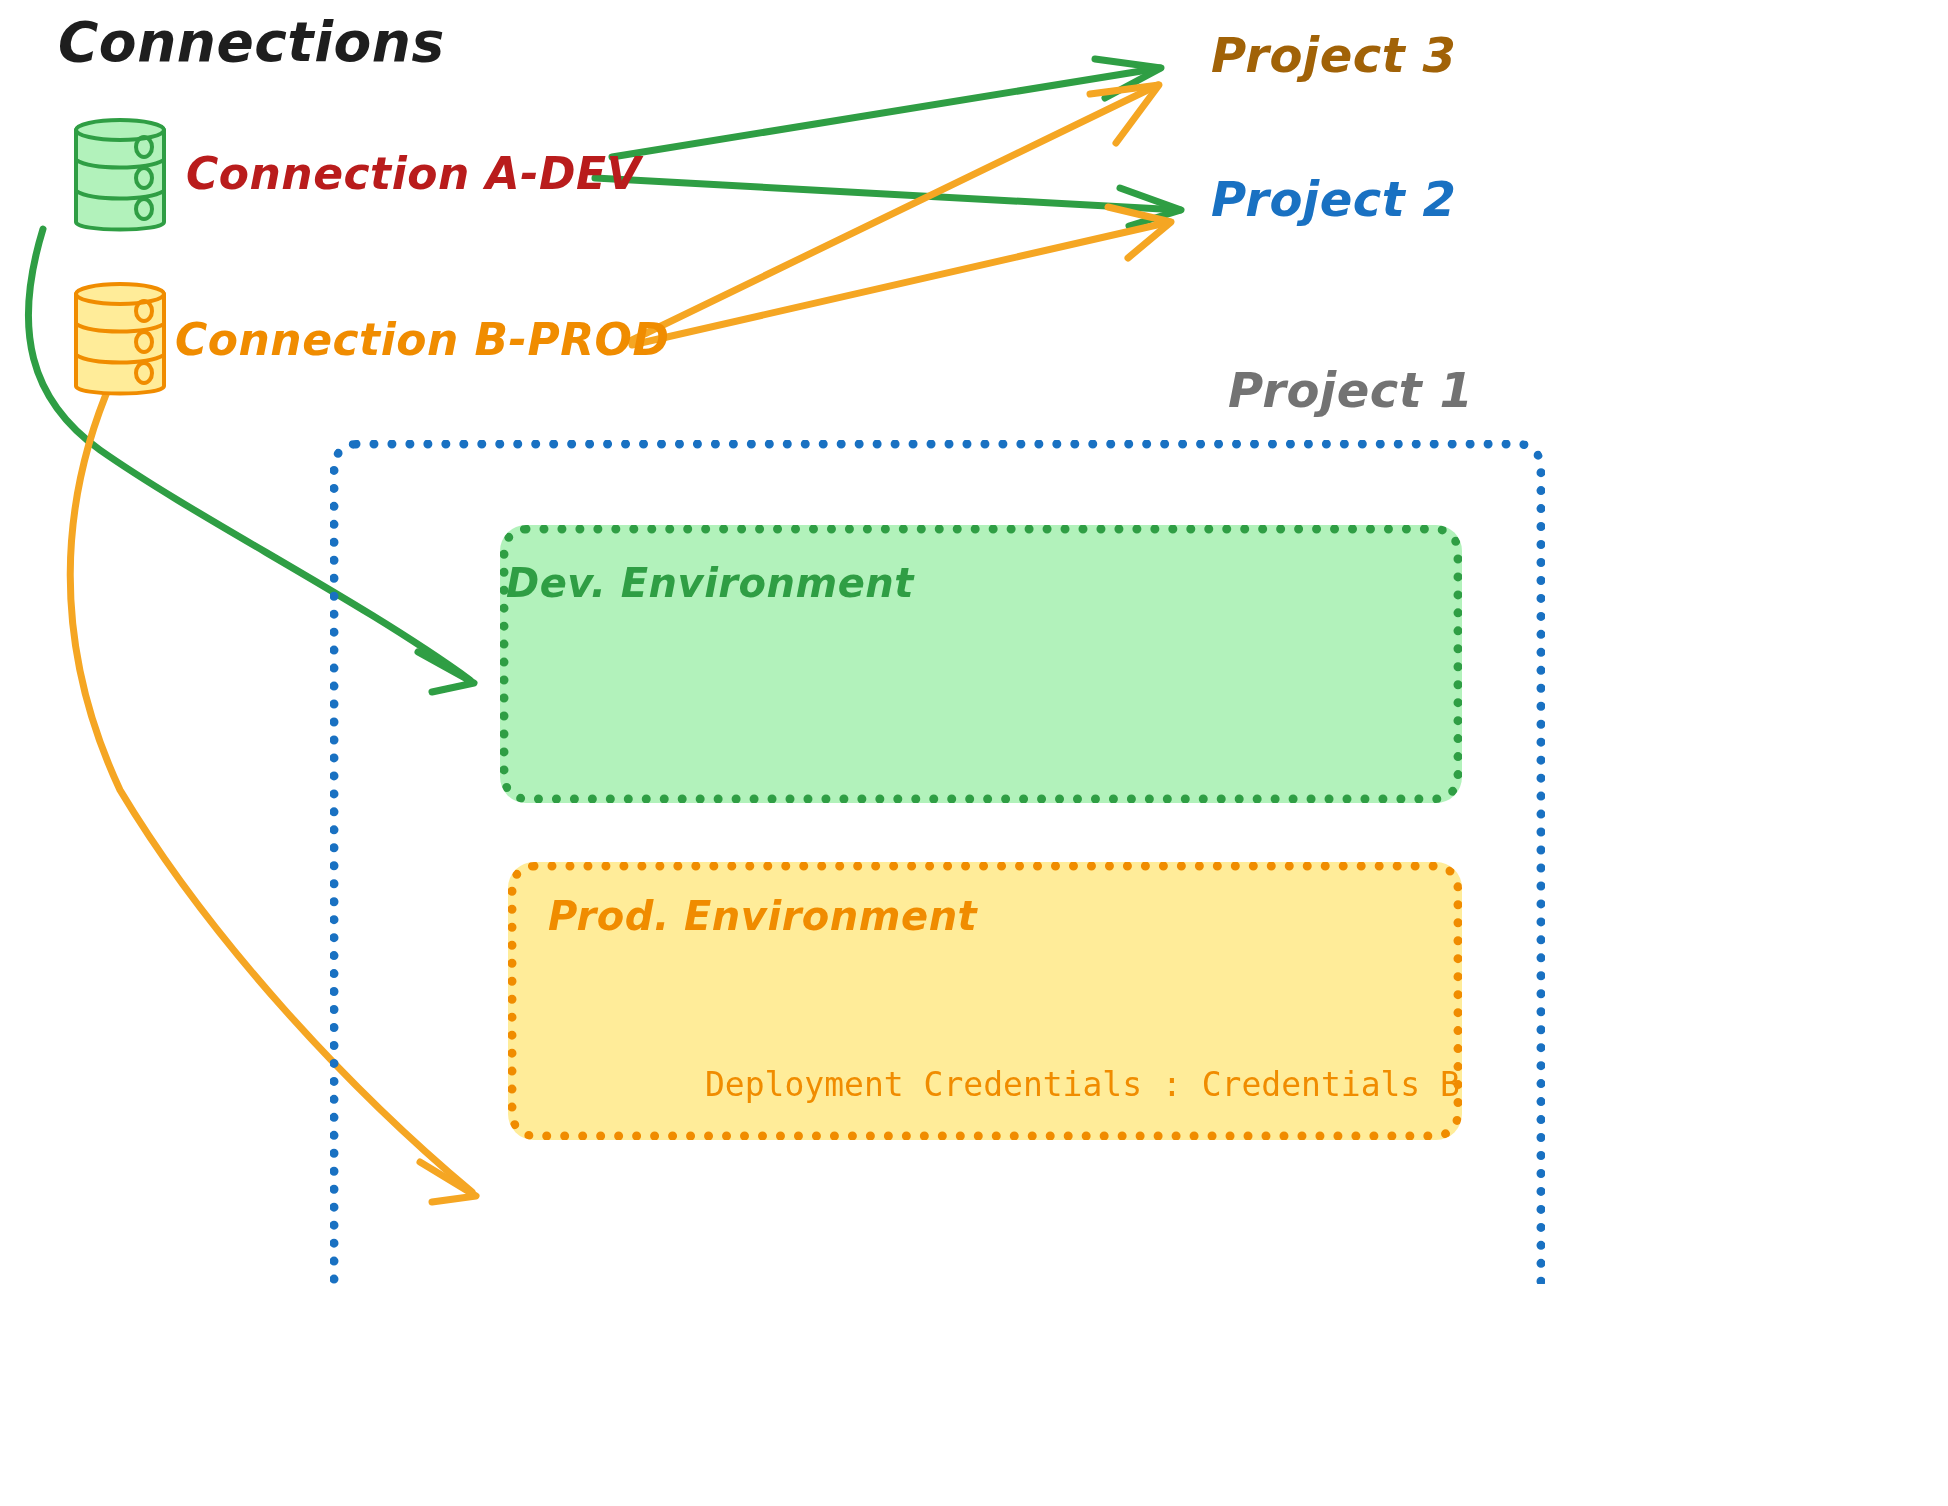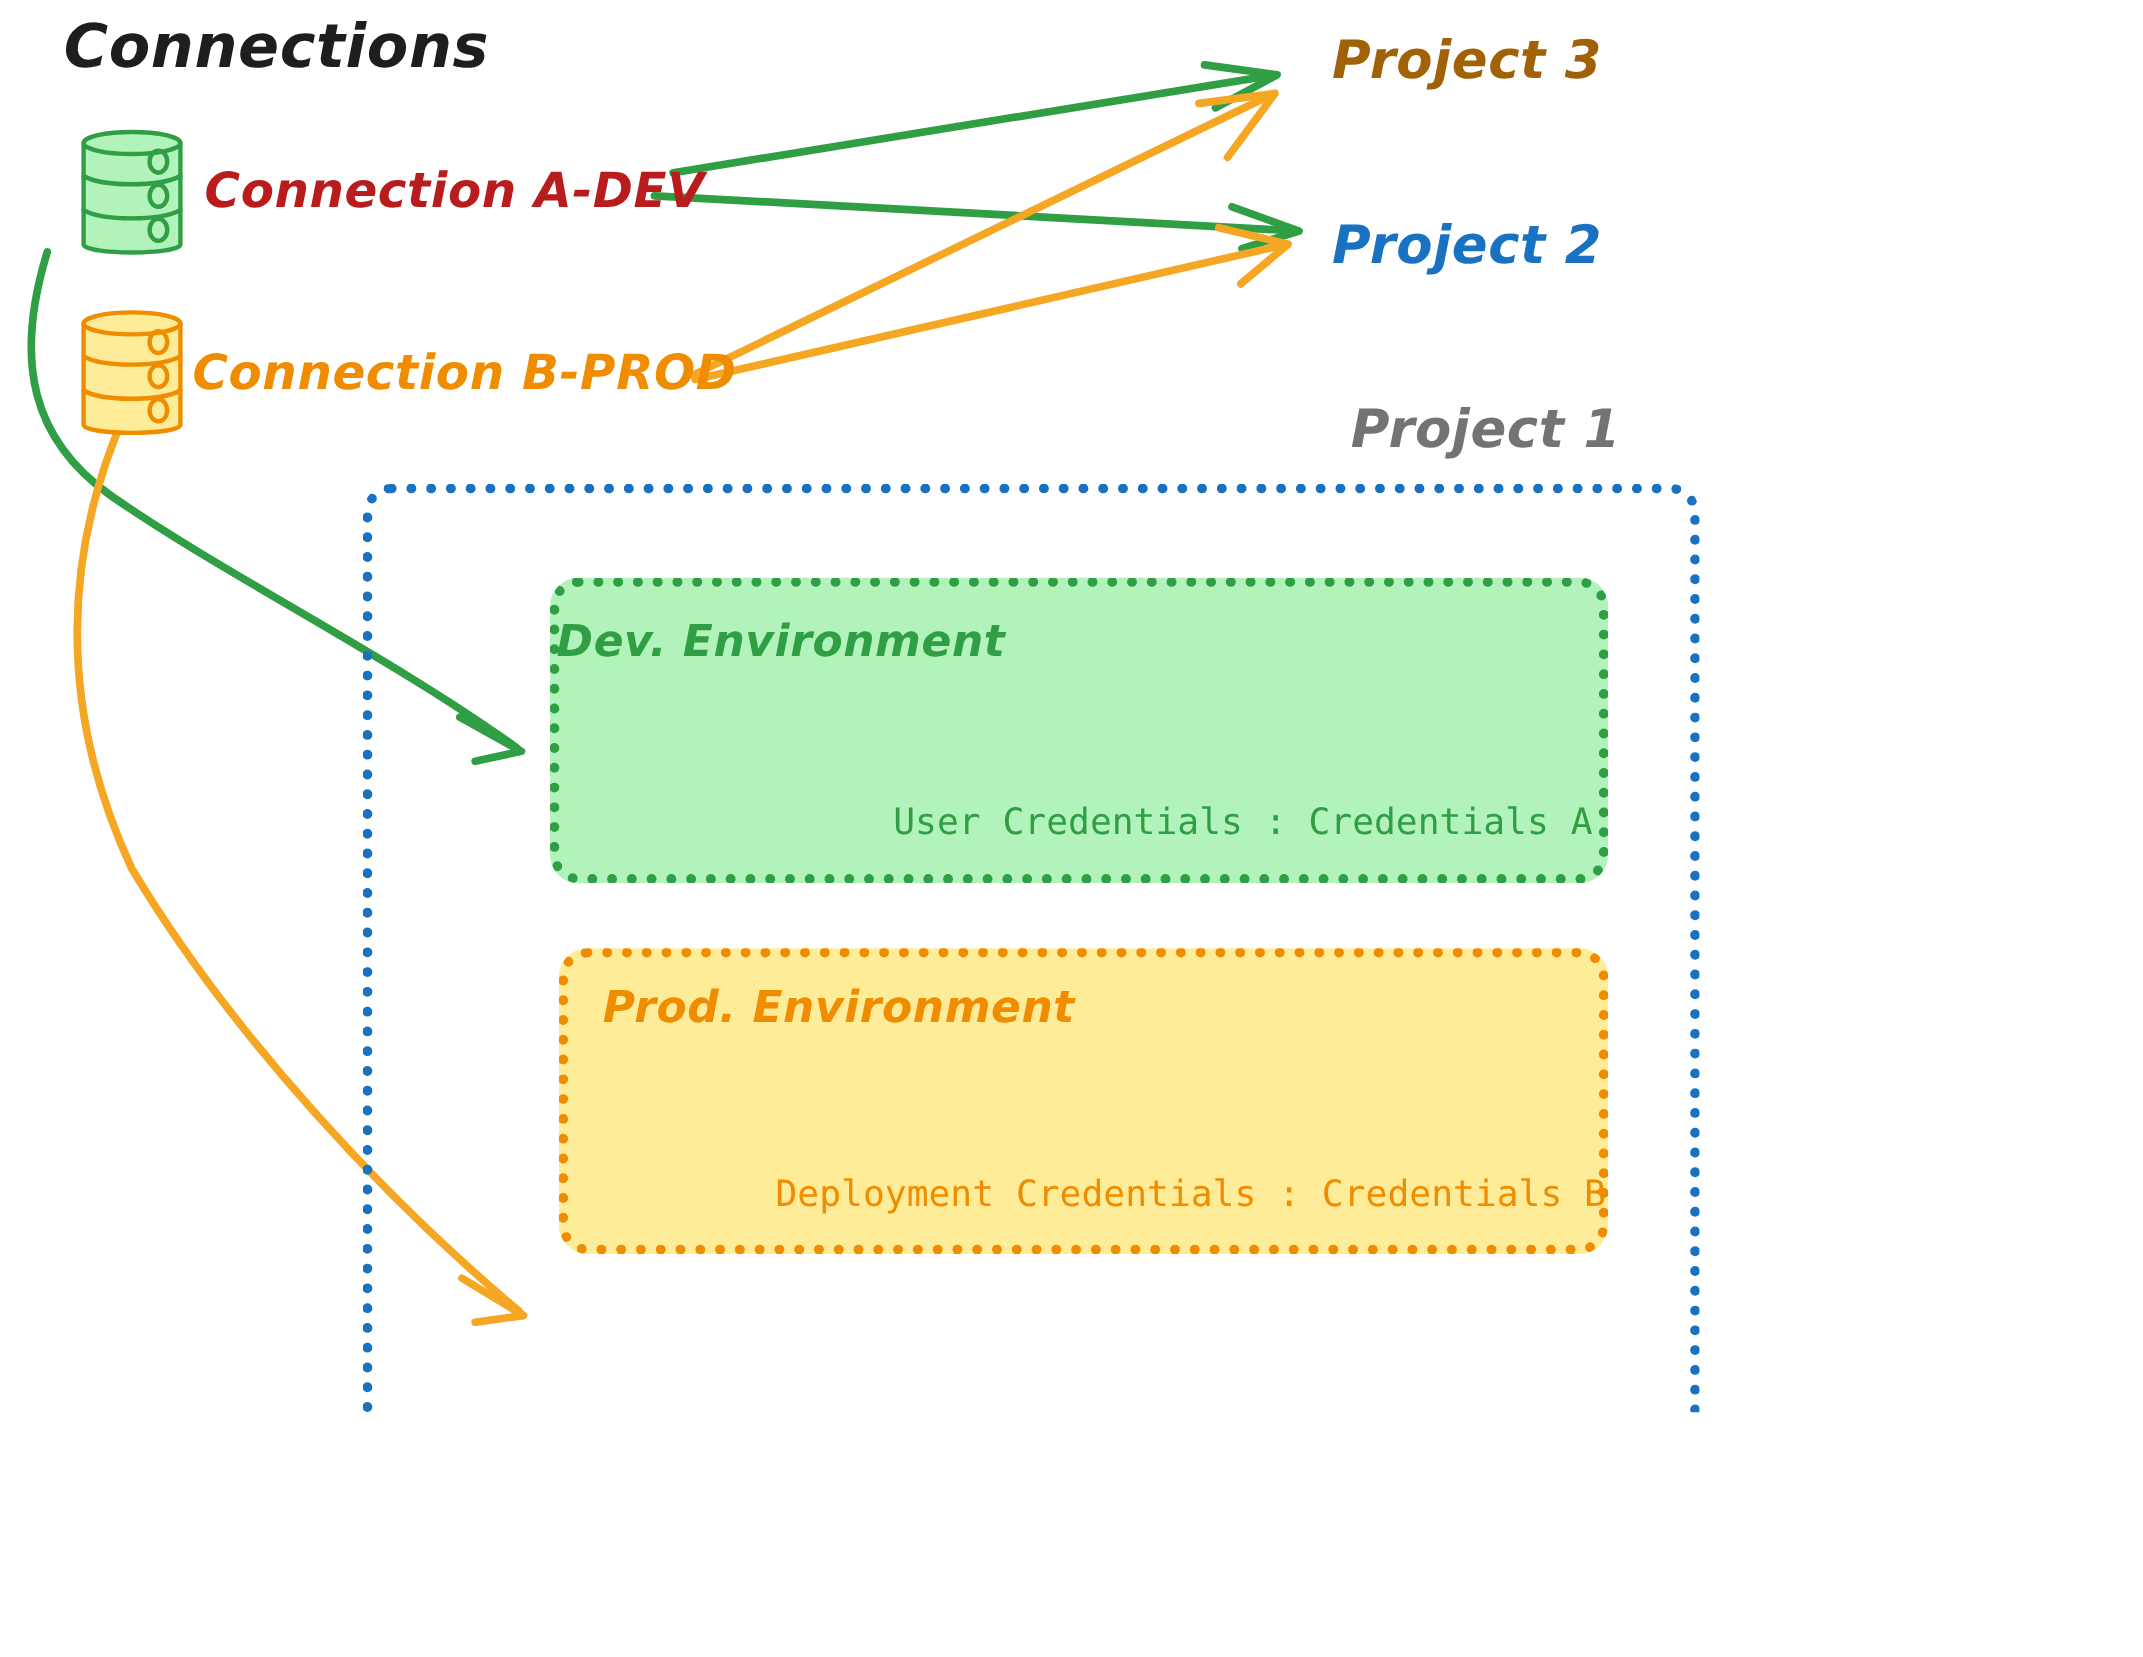--- a/index.html
+++ b/index.html
@@ -59,21 +59,20 @@
     left: 1211px;
     top: 27px;
     font-size: 48px;
     color: #a16207;
   }
   #label-project-2 {
     left: 1211px;
     top: 171px;
     font-size: 48px;
     color: #1971c2;
-    margin-top: 24px;
   }
   #label-project-1 {
     left: 1228px;
     top: 362px;
     font-size: 48px;
     color: #737373;
   }
   #label-dev-env {
     left: 506px;
     top: 560px;
@@ -213,21 +212,20 @@
   <div class="hand" id="label-project-2">Project 2</div>
 
   <div class="hand" id="label-project-1">Project 1</div>
 
   <div class="box" id="project1-container"></div>
 
   <div class="box" id="dev-env-box"></div>
 
   <div class="hand" id="label-dev-env">Dev. Environment</div>
 
-  <div class="mono" id="label-dev-cred">User Credentials : Credentials A</div>
 
   <div class="box" id="prod-env-box"></div>
 
   <div class="hand" id="label-prod-env">Prod. Environment</div>
 
   <div class="mono" id="label-prod-cred">Deployment Credentials : Credentials B</div>
 
 </div>
 
 </body></html>

